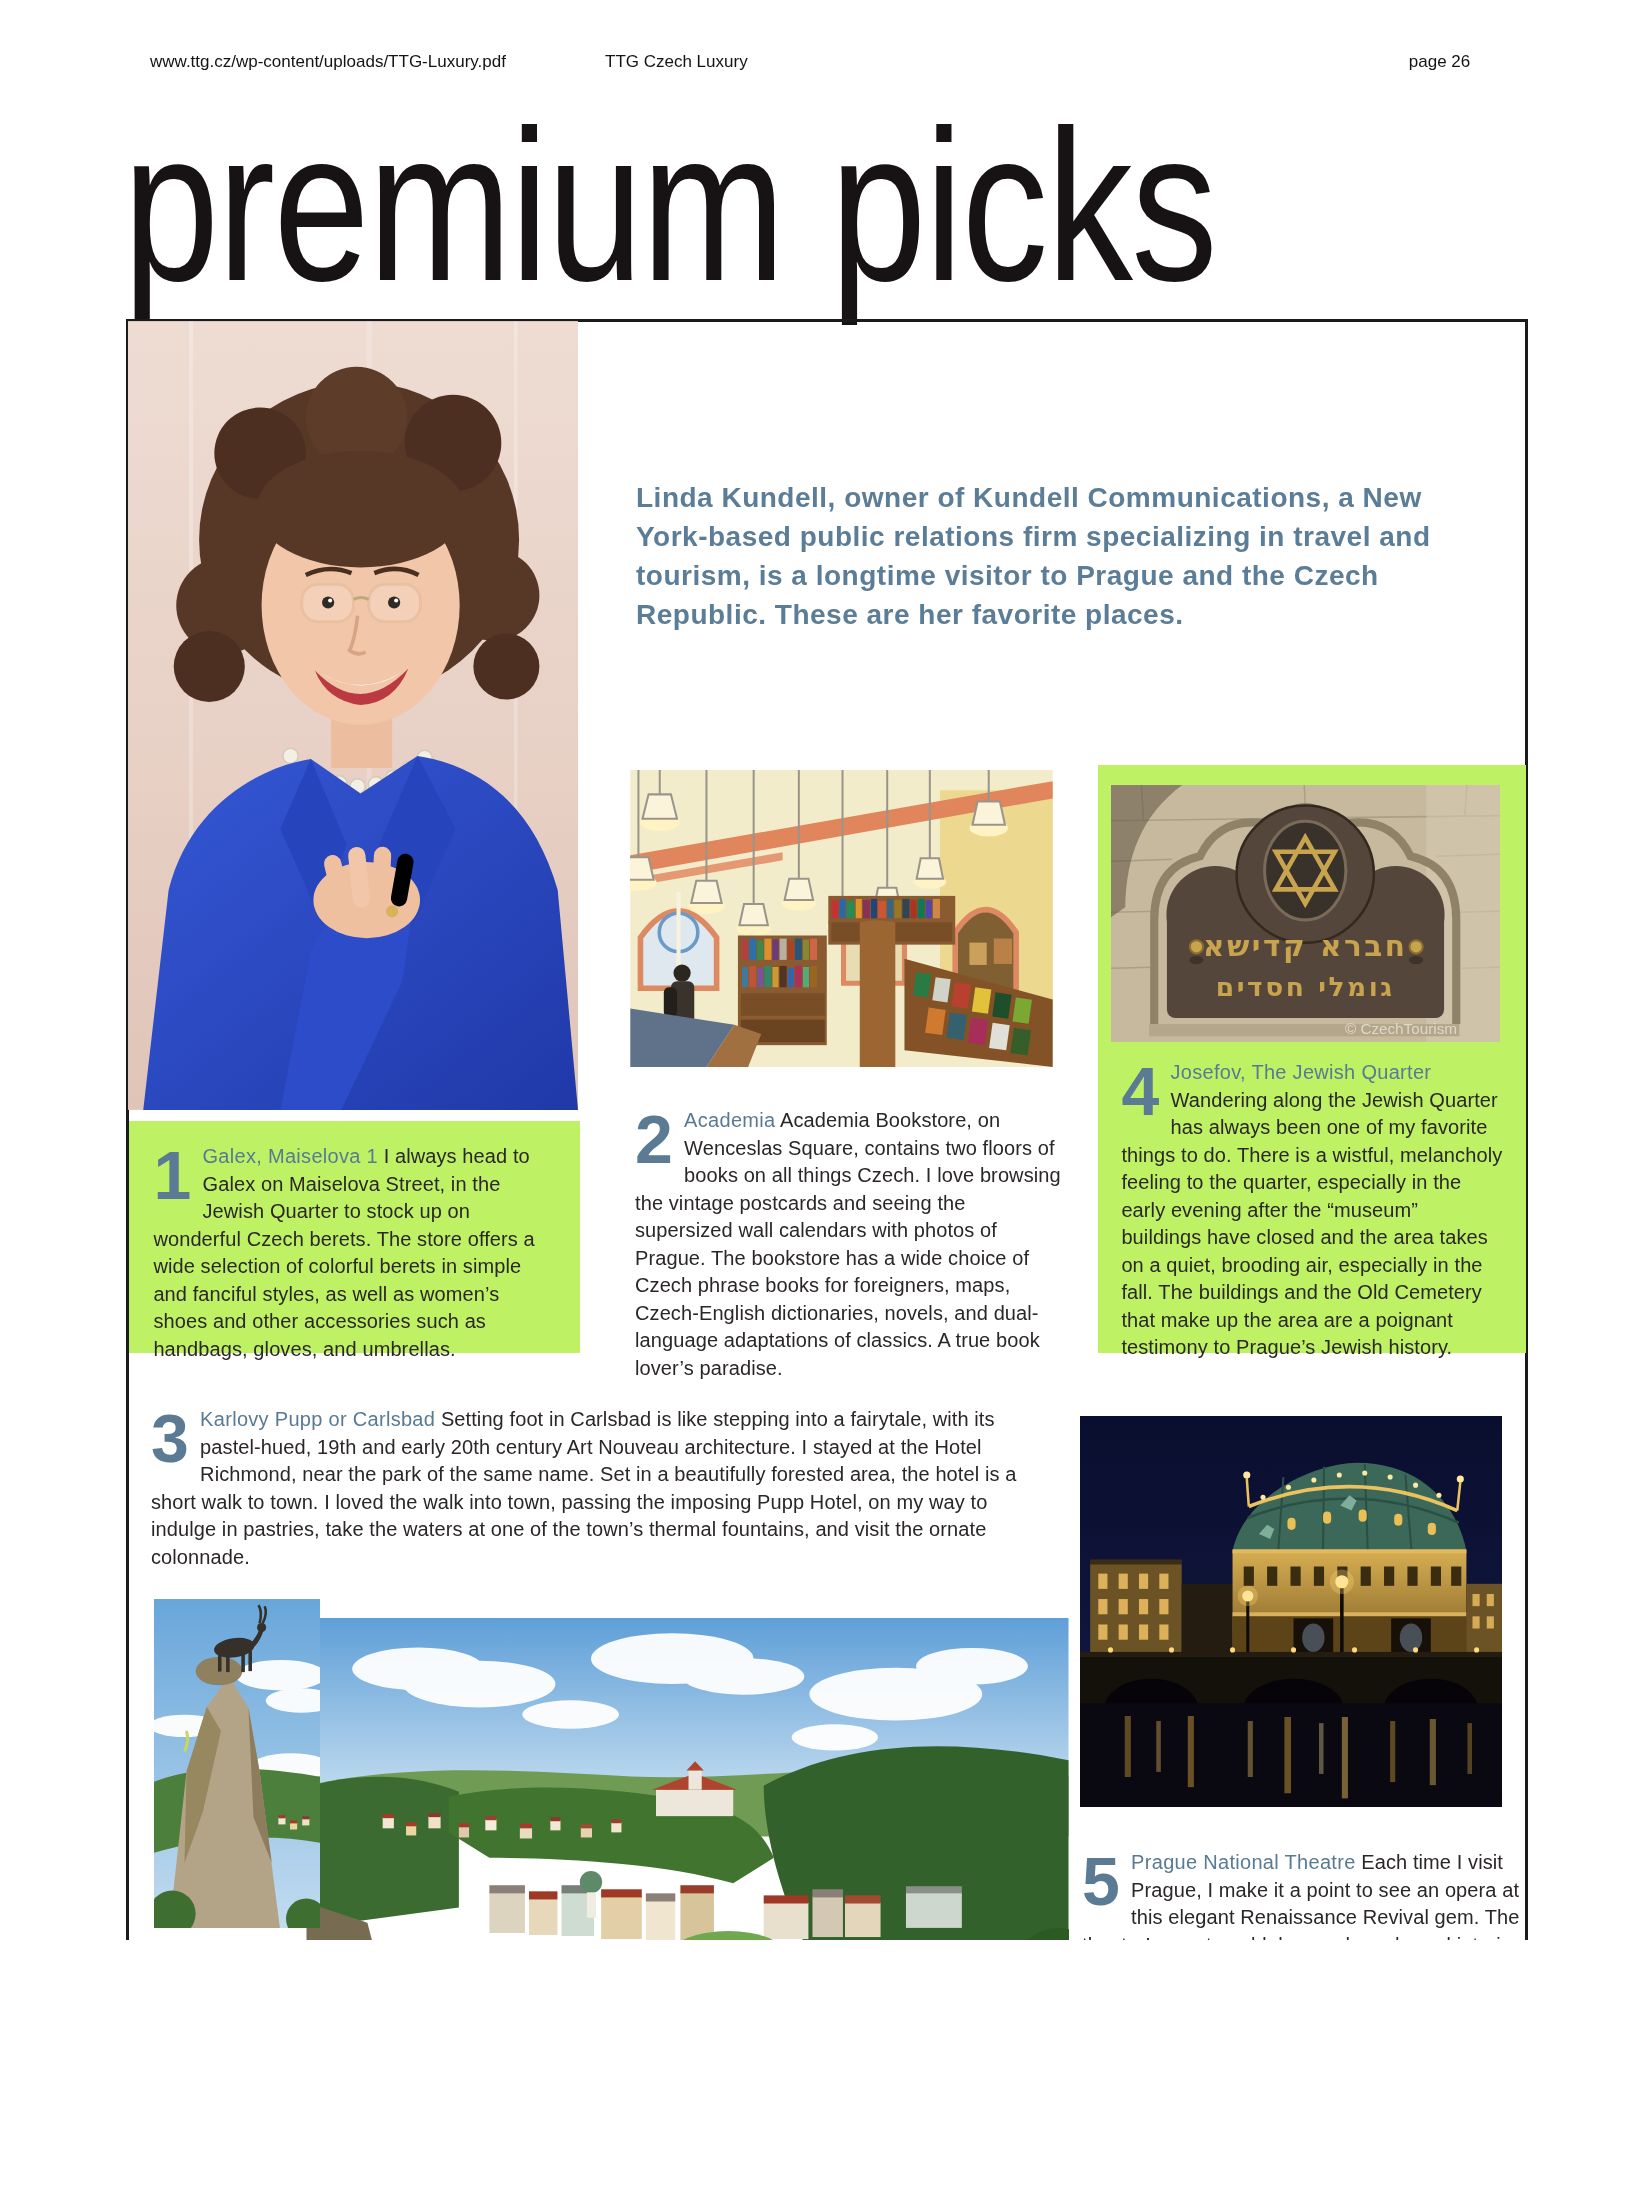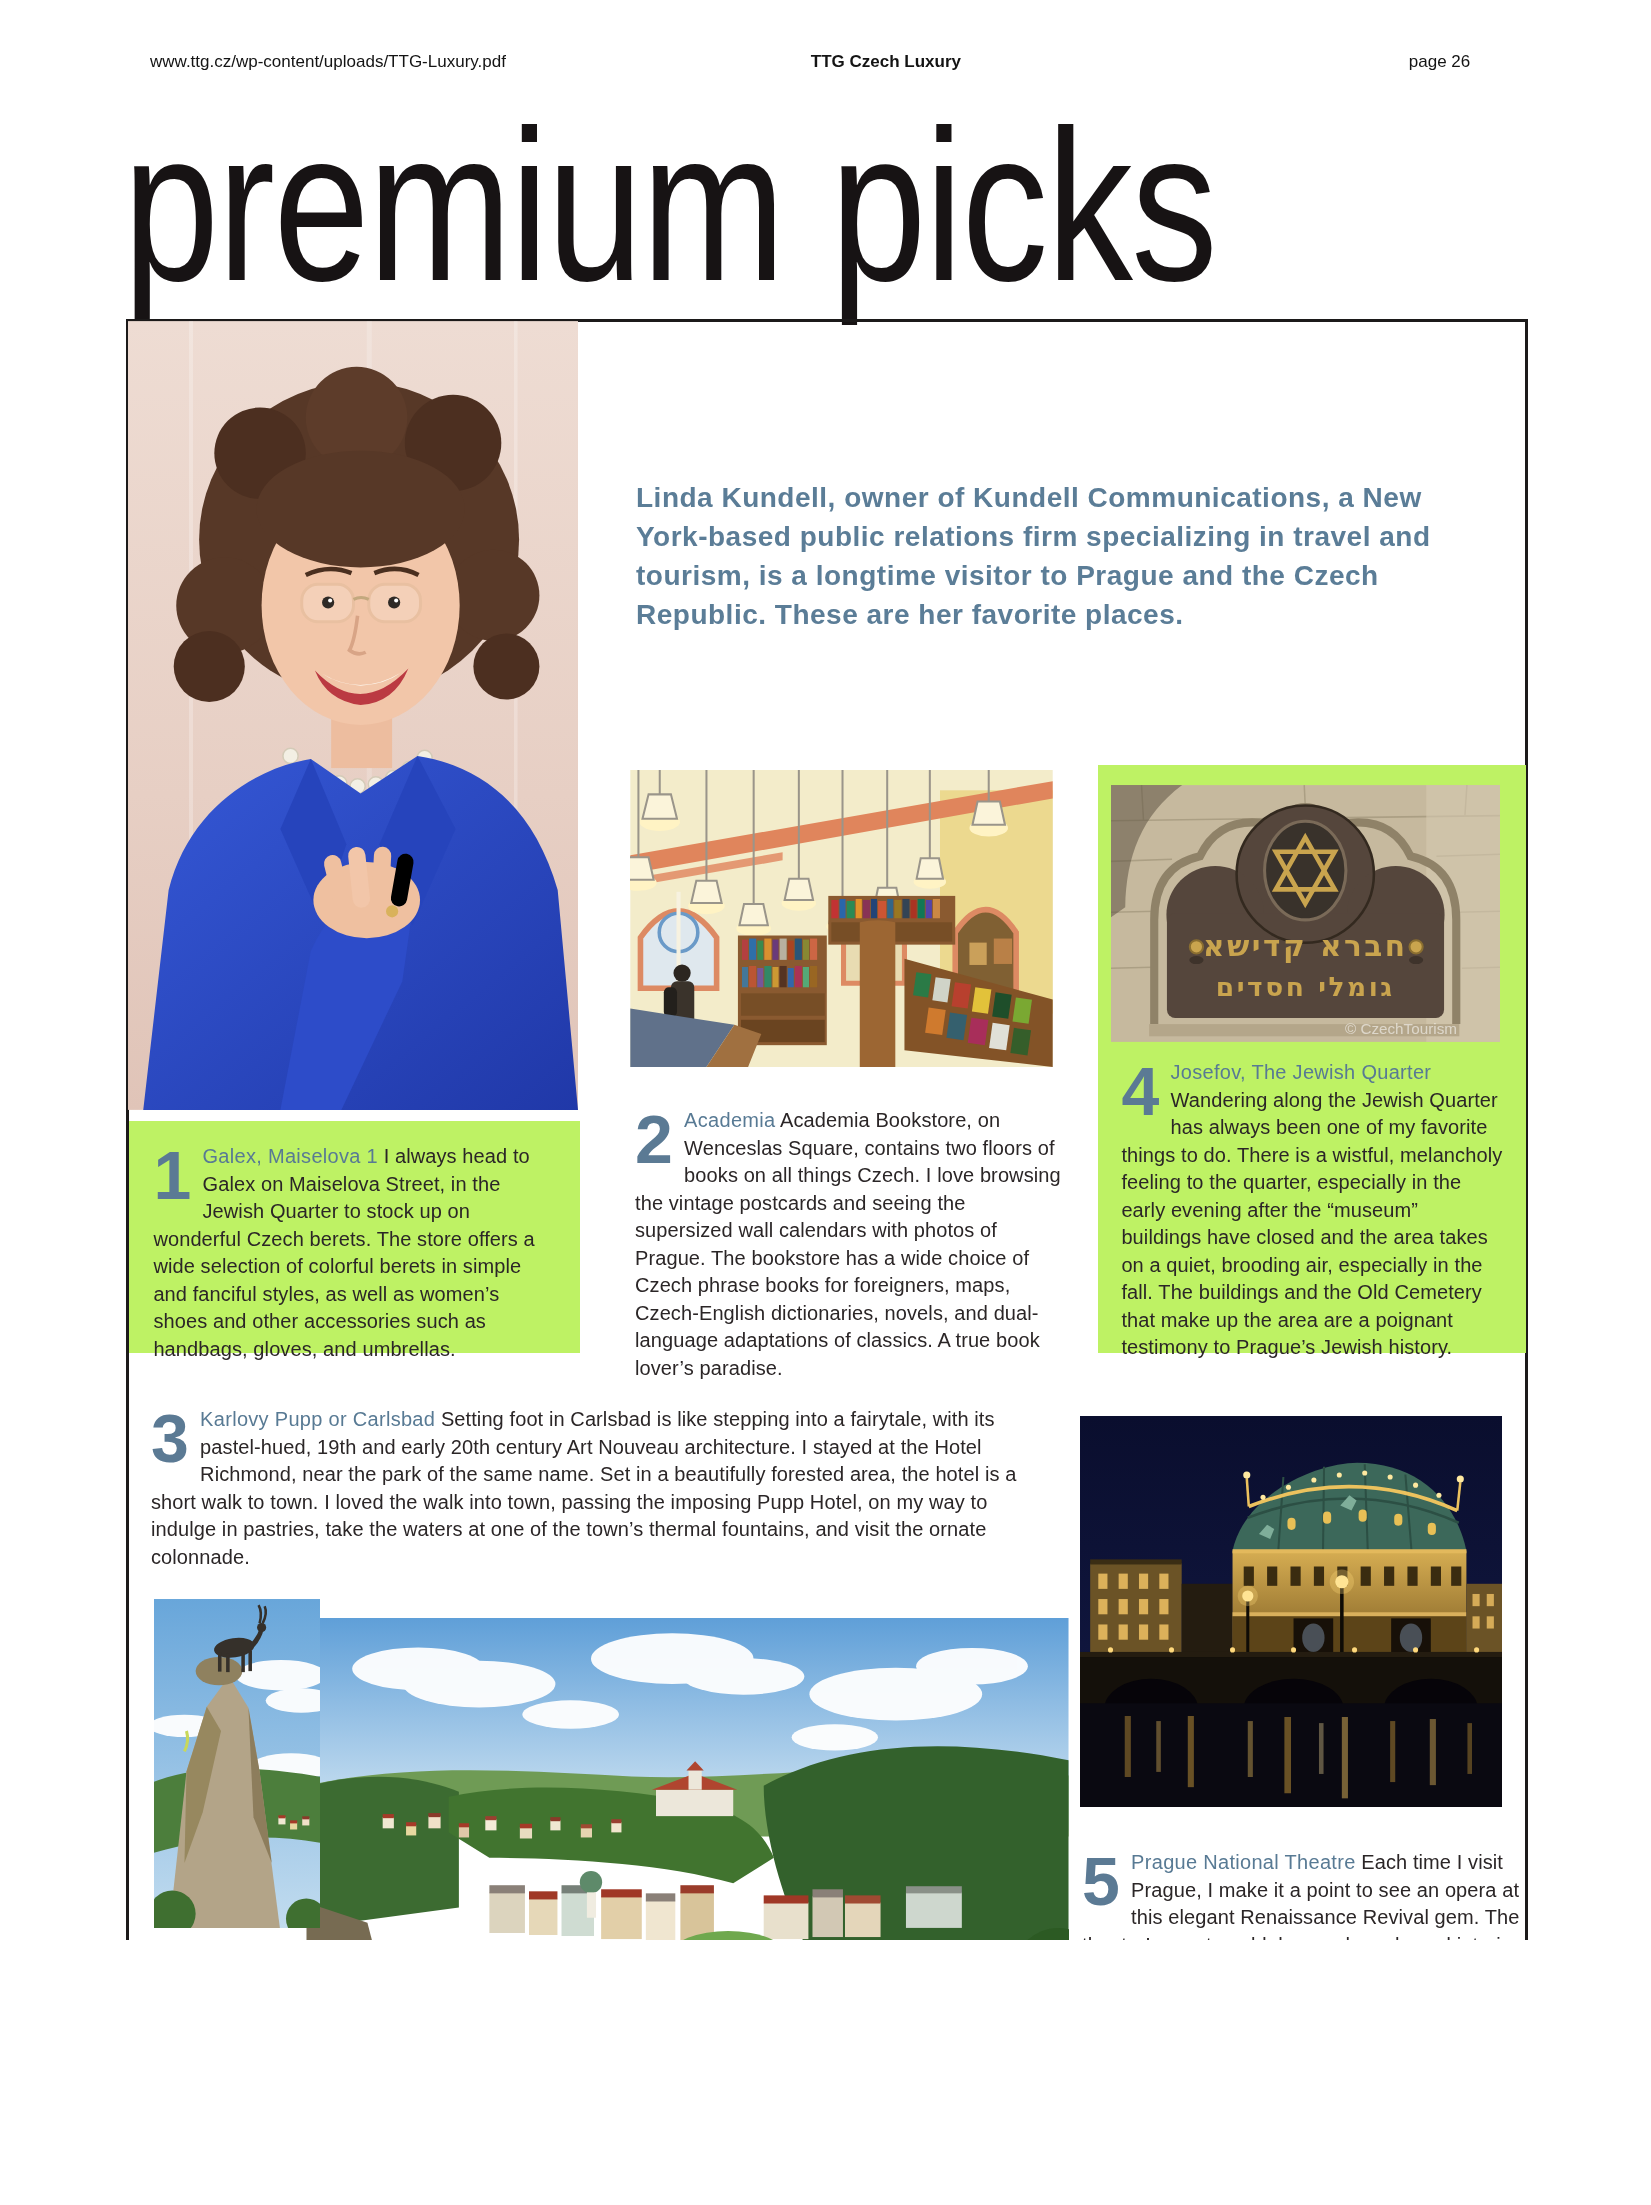--- a/index.html
+++ b/index.html
@@ -30,21 +30,21 @@
   .f-label{position:absolute;left:20.3px;top:162px;font-size:25px;color:#f5f3f0;letter-spacing:0.5px;}
   .f-label .bold{font-weight:bold;margin-top:14px;}
   svg{display:block;}
 </style>
 </head>
 <body>
 
 <div class="page">
 
   <span class="hdr" style="left:150px;">www.ttg.cz/wp-content/uploads/TTG-Luxury.pdf</span>
-  <span class="hdr" style="left:605px;width:356px;text-align:right;font-weight:bold;">TTG Czech Luxury</span>
+  <span class="hdr" style="left:605px;width:356px;text-align:left;">TTG Czech Luxury</span>
   <span class="hdr" style="left:1362px;width:155px;text-align:center;">page 26</span>
 
   <div class="masthead">
     <span class="masthead-text">premium picks</span>
   </div>
 
   <div class="rule" style="left:126px;top:319px;width:1402px;height:2.5px;"></div>
   <div class="rule" style="left:126px;top:319px;width:2.5px;height:1645px;"></div>
   <div class="rule" style="left:1525px;top:319px;width:2.5px;height:1762px;"></div>
   <div class="rule" style="left:247px;top:2078px;width:1281px;height:3.1px;"></div>

